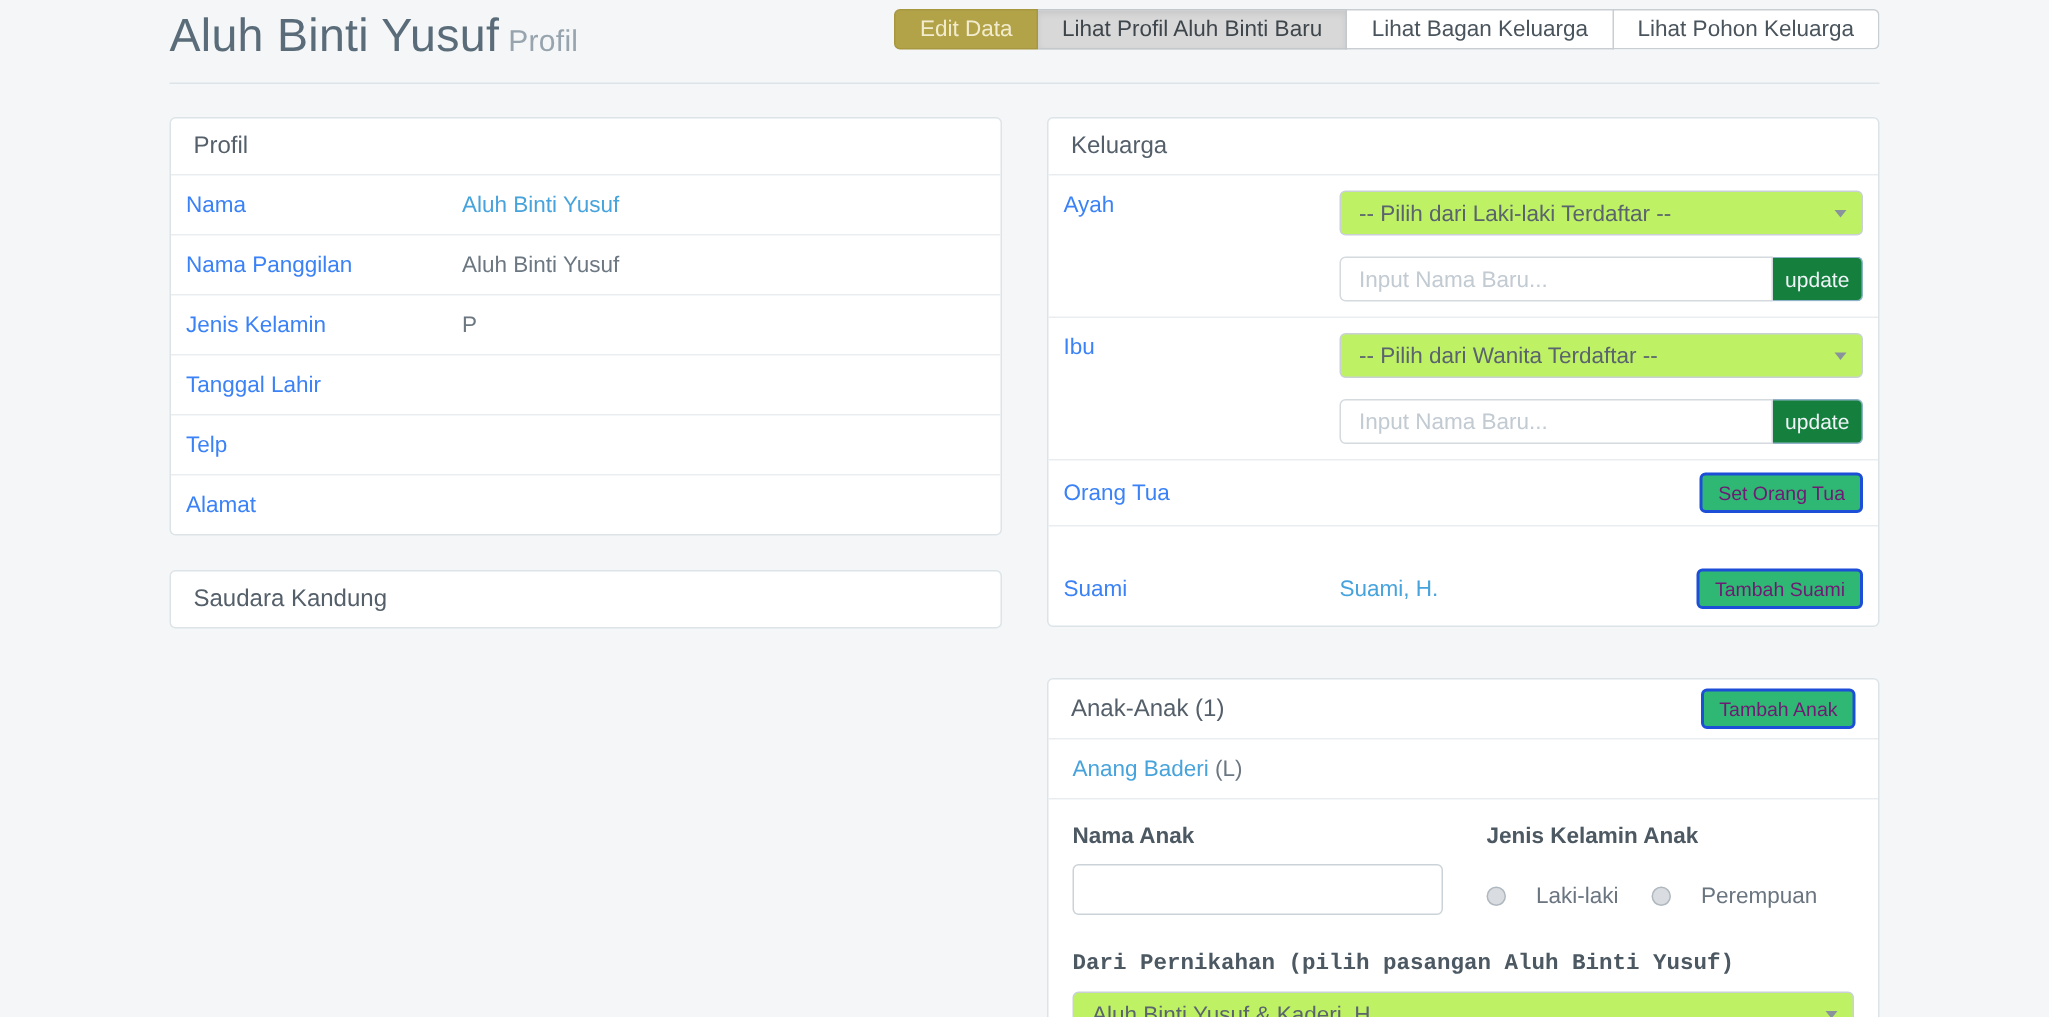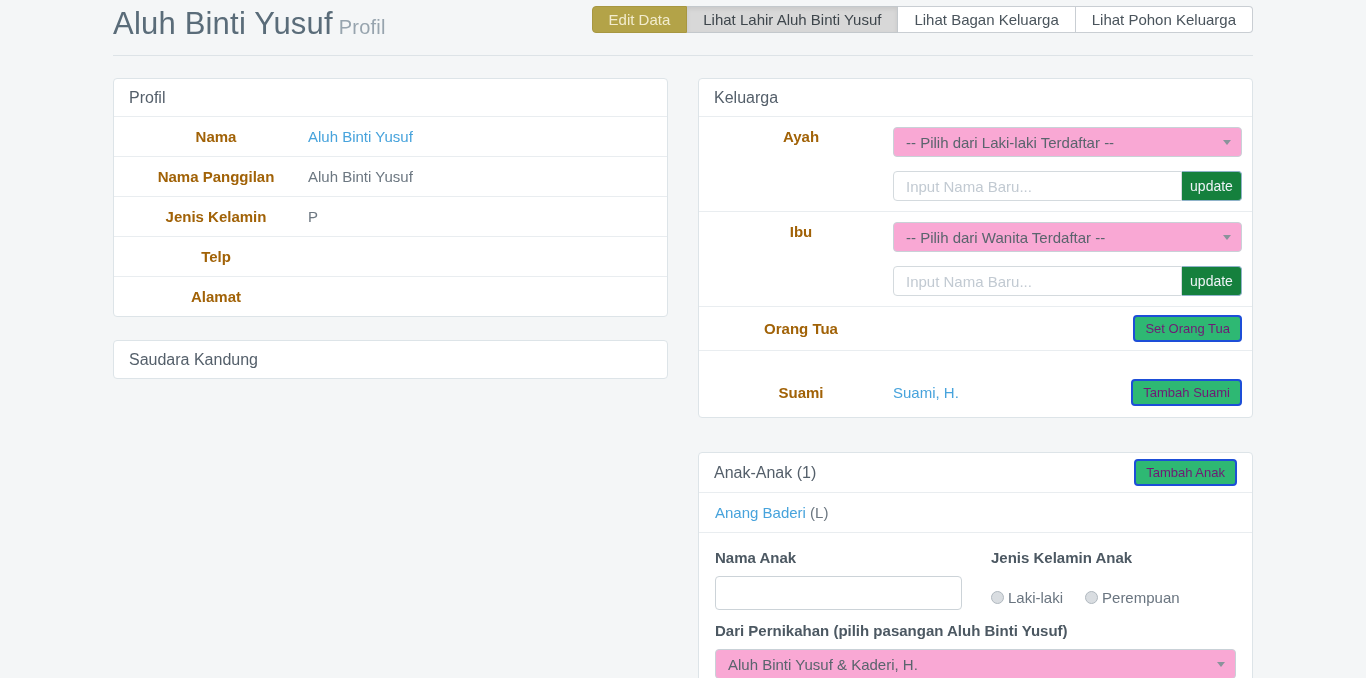--- a/index.html
+++ b/index.html
@@ -36,37 +36,37 @@
   .columns { display: flex; gap: 30px; align-items: flex-start; }
   .col { width: 555px; flex: 0 0 555px; }
 
   
   .card { background: #fff; border: 1px solid #dde4e8; border-radius: 4px; margin-bottom: 23px; }
   .card-header {
     padding: 9px 15px; font-size: 16px; color: #545f6a;
     display: flex; align-items: center; justify-content: space-between; min-height: 37px;
   }
   .card-row { display: flex; padding: 10px; border-top: 1px solid #e9edf0; font-size: 15px; }
-  .row-label { width: 184px; flex: 0 0 184px; font-weight: 700; color: #a16207; line-height: 19px; text-align: center; }
+  .row-label { width: 184px; flex: 0 0 184px; font-weight: 400; color: #3b82f6; line-height: 19px; }
   .row-value { color: #6c7781; line-height: 19px; }
   a.link { color: #47a3dc; text-decoration: none; }
 
   
   .row-controls { flex: 1; display: flex; flex-direction: column; }
   .select-wrap { position: relative; width: 100%; }
   .select-wrap::after {
     content: ""; position: absolute; right: 11px; top: 50%; margin-top: -2px;
     border-left: 4px solid transparent; border-right: 4px solid transparent;
     border-top: 5px solid #8a939b; pointer-events: none;
   }
   select.form-select {
     -webkit-appearance: none; appearance: none;
     width: 100%; height: 30px; padding: 3px 26px 3px 12px;
     font-family: "Liberation Sans", sans-serif; font-size: 15px; color: #5a646d;
-    background: #f9a8d4; border: 1px solid #c9d1d7; border-radius: 4px;
+    background: #bef264; border: 1px solid #c9d1d7; border-radius: 4px;
   }
   .input-group { display: flex; margin-top: 14px; }
   input.form-input {
     flex: 1; height: 30px; padding: 3px 12px;
     font-family: "Liberation Sans", sans-serif; font-size: 15px; color: #5a646d;
     border: 1px solid #d4dade; border-radius: 4px 0 0 4px; outline: none;
   }
   input.form-input::placeholder { color: #c2cad2; }
   .btn-update {
     width: 60px; height: 30px; border: 1px solid #90b3c9; border-left: 0;
@@ -87,26 +87,26 @@
   .anak-header { padding-top: 6px; padding-bottom: 6px; }
   .anak-row { padding: 10px 16px; font-size: 15px; }
   .anak-form { border-top: 1px solid #e9edf0; padding: 16px; font-size: 15px; }
   .form-grid { display: flex; }
   .fg-left { width: 276px; flex: 0 0 276px; }
   .fg-right { flex: 1; }
   .form-label { font-weight: 700; color: #4c5862; display: block; margin-bottom: 9px; line-height: 18px; }
   input.child-name { width: 247px; height: 34px; padding: 4px 12px; font-size: 15px; color: #5a646d;
     font-family: "Liberation Sans", sans-serif; border: 1px solid #ccd3d8; border-radius: 4px; outline: none; }
   .radio-row { display: flex; align-items: center; gap: 22px; padding-top: 13px; color: #6a7580; }
-  .radio-opt { display: inline-flex; align-items: center; gap: 4px; }
+  .radio-opt { display: inline-flex; align-items: center; gap: 20px; }
   input.radio {
     -webkit-appearance: none; appearance: none; width: 13px; height: 13px; margin: 0;
     border-radius: 50%; background: #d9dde1; border: 1px solid #b0b8bf; cursor: pointer;
   }
-  .mt-20 { margin-top: 12px; }
+  .mt-20 { margin-top: 24px; font-family: Liberation Mono, monospace; }
   .select-sm { height: 28px; }
   .form-buttons { display: flex; gap: 13px; margin-top: 16px; }
   .btn-submit {
     background: #2eb873; border: 1px solid #29a566; color: #fff; font-size: 14px;
     font-family: "Liberation Sans", sans-serif; padding: 5px 13px; border-radius: 4px; cursor: pointer;
   }
   .btn-cancel {
     background: #fff; border: 1px solid #c9ced3; color: #6a7580; font-size: 14px;
     font-family: "Liberation Sans", sans-serif; padding: 5px 13px; border-radius: 4px; cursor: pointer;
   }
@@ -115,21 +115,21 @@
 <body>
 
 <div class="container">
 
   <div class="page-header">
     <h1 class="page-title">
       <span>Aluh Binti Yusuf</span><small>Profil</small>
     </h1>
     <div class="btn-group">
       <button class="nav-btn gold">Edit Data</button>
-      <button class="nav-btn active">Lihat Lahir Aluh Binti Yusuf</button>
+      <button class="nav-btn active">Lihat Profil Aluh Binti Baru</button>
       <button class="nav-btn">Lihat Bagan Keluarga</button>
       <button class="nav-btn">Lihat Pohon Keluarga</button>
     </div>
   </div>
 
   <div class="columns">
 
     <div class="col">
 
       <div class="card">
@@ -140,20 +140,24 @@
           <div class="row-label">Nama</div>
           <div class="row-value"><a class="link" href="#">Aluh Binti Yusuf</a></div>
         </div>
         <div class="card-row">
           <div class="row-label">Nama Panggilan</div>
           <div class="row-value">Aluh Binti Yusuf</div>
         </div>
         <div class="card-row">
           <div class="row-label">Jenis Kelamin</div>
           <div class="row-value">P</div>
+        </div>
+        <div class="card-row">
+          <div class="row-label">Tanggal Lahir</div>
+          <div class="row-value"></div>
         </div>
         <div class="card-row">
           <div class="row-label">Telp</div>
           <div class="row-value"></div>
         </div>
         <div class="card-row">
           <div class="row-label">Alamat</div>
           <div class="row-value"></div>
         </div>
       </div>

